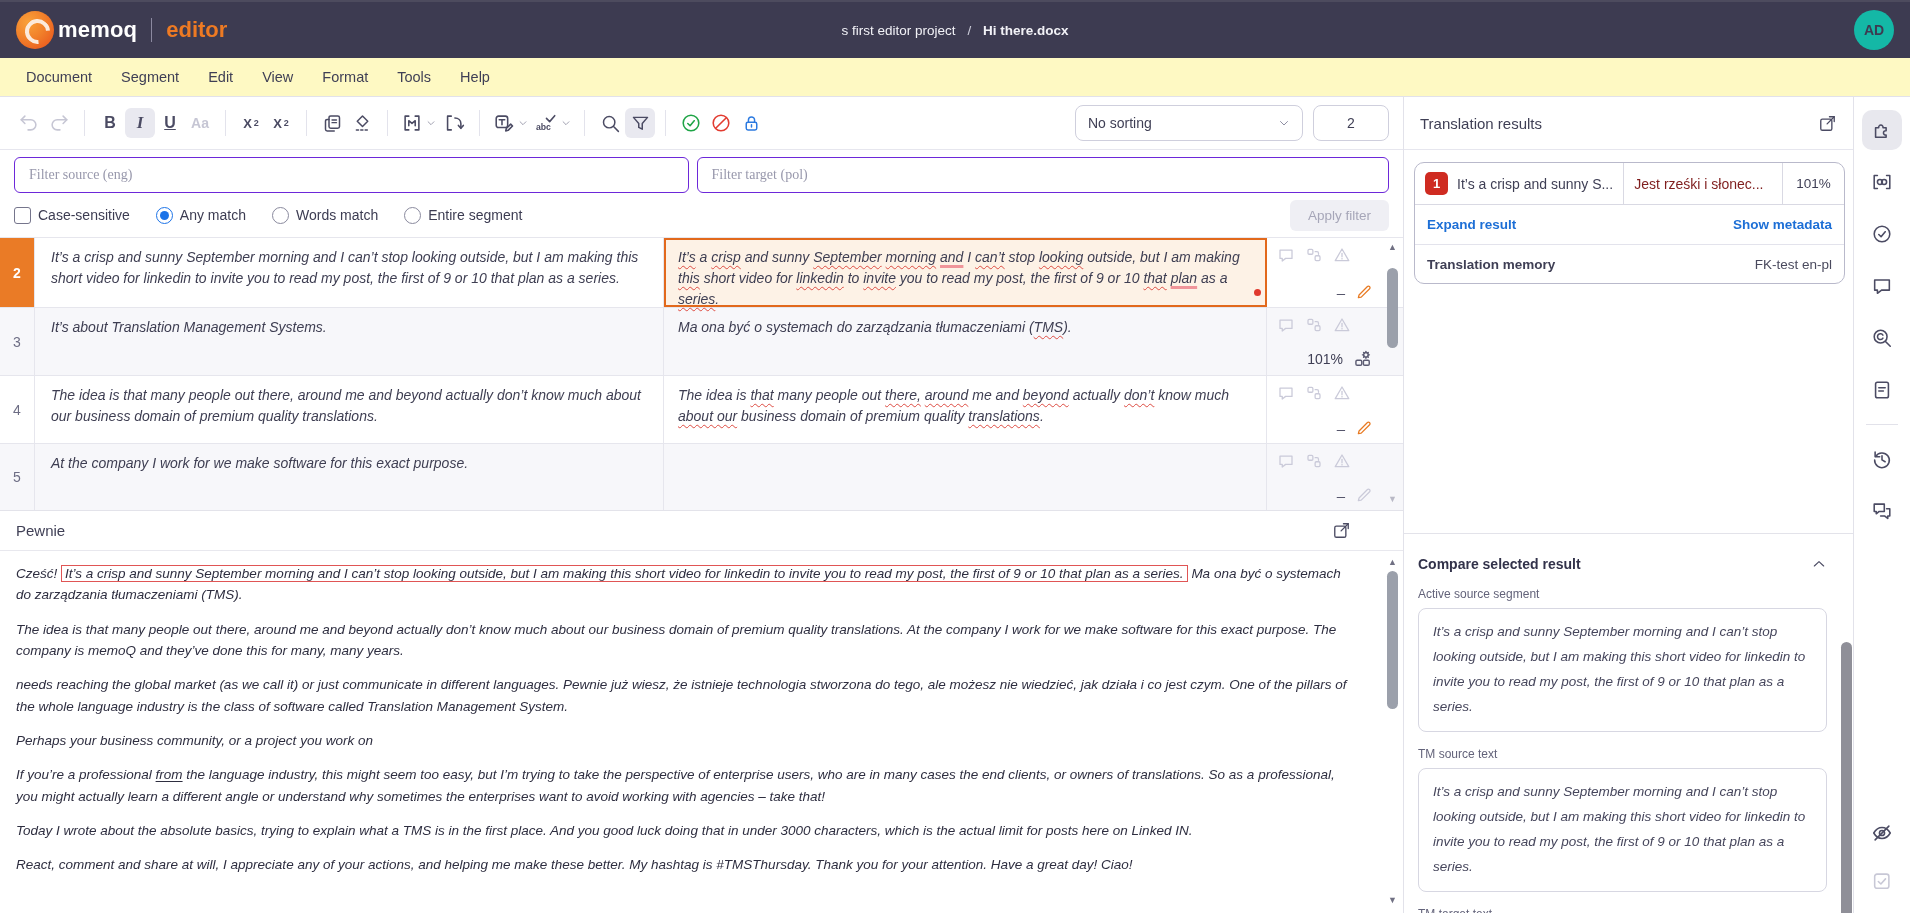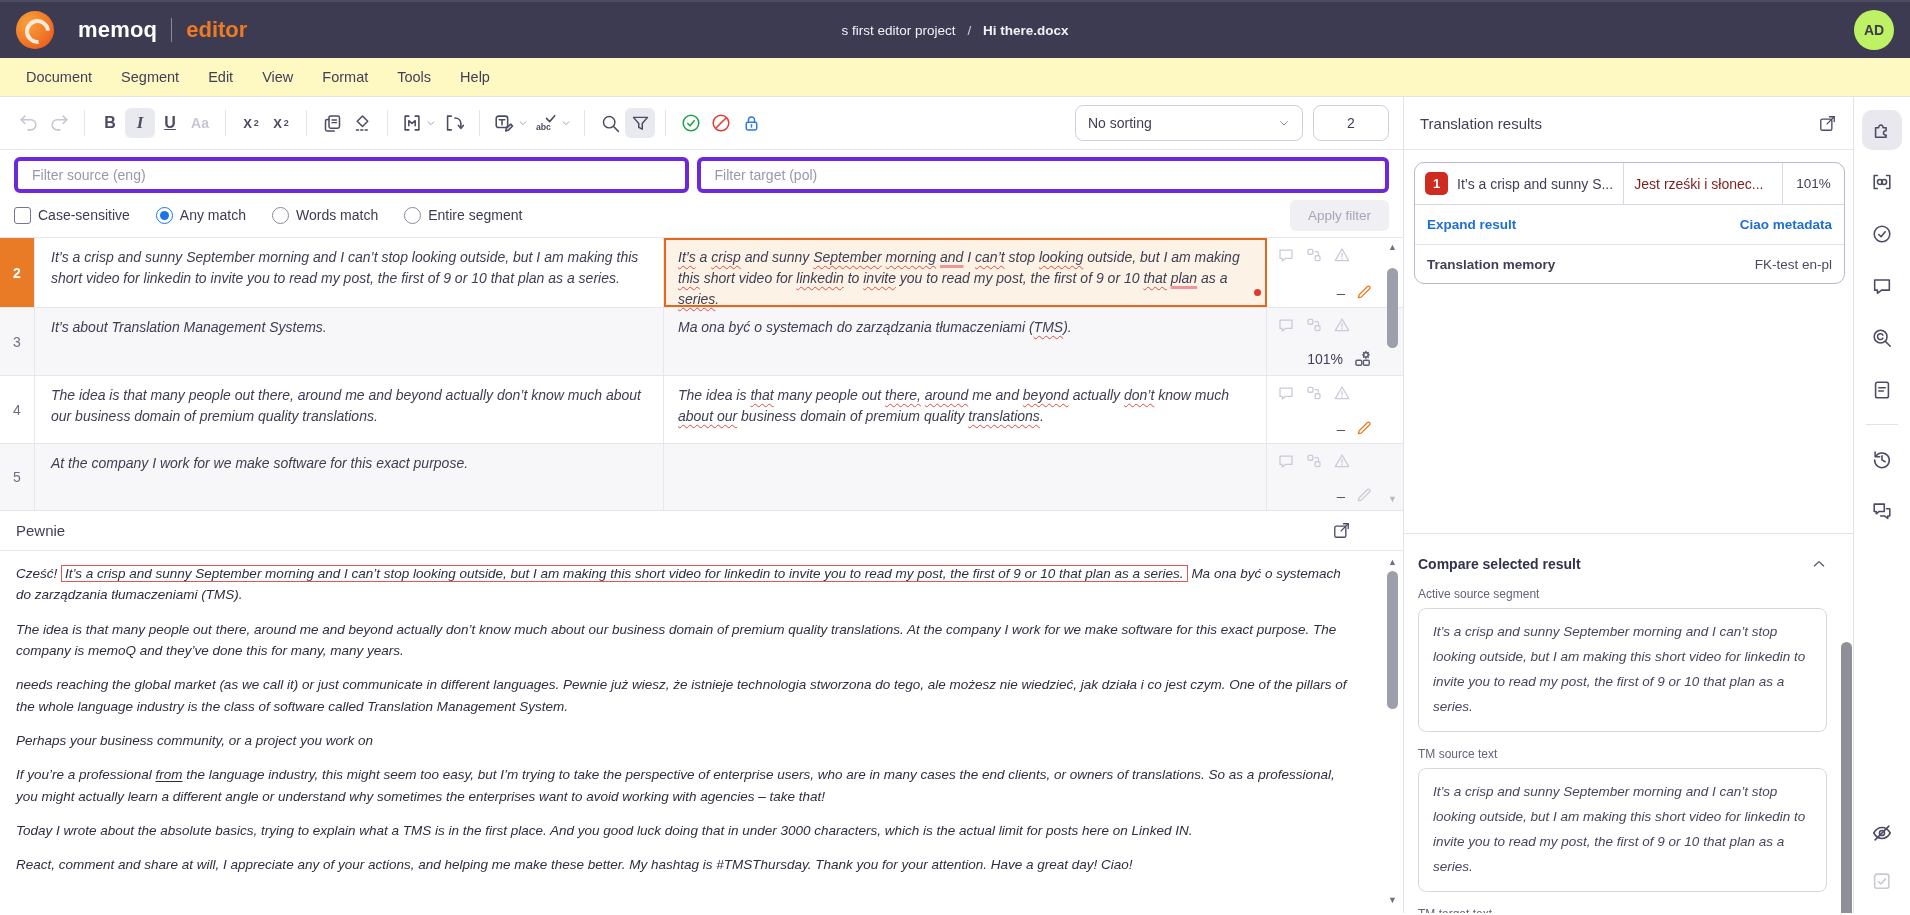--- a/index.html
+++ b/index.html
@@ -4,27 +4,27 @@
 <style>
   * { margin:0; padding:0; box-sizing:border-box; }
   html,body { background:#fff; }
   body { font-family:"Liberation Sans", sans-serif; color:#3e3e54; }
   .app { position:relative; width:1910px; height:915px; overflow:hidden; background:#fff; }
 
   
   .topbar { height:58px; background:#3d3b51; display:flex; align-items:center; padding:0 16px; position:relative; border-top:2px solid #4d4b5e; }
   .logo { width:38px; height:38px; border-radius:50%; background:radial-gradient(circle at 32% 30%, #f9a13a 0%, #f1802a 45%, #e84e1b 100%); position:relative; flex:0 0 auto; }
   .logo:after { content:""; position:absolute; left:9px; top:8px; width:17px; height:17px; border-radius:50%; border:4px solid #fceadb; border-right-color:transparent; transform:rotate(40deg); }
-  .brand { color:#fff; font-size:22px; font-weight:700; margin-left:24px; letter-spacing:.2px; }
+  .brand { color:#fff; font-size:22px; font-weight:700; margin-left:4px; letter-spacing:.2px; }
   .brand-divider { width:1px; height:24px; background:#8b89a0; margin:0 14px; }
   .product { color:#ee7a23; font-size:22px; font-weight:600; }
   .breadcrumb { position:absolute; left:50%; top:50%; transform:translate(-50%,-50%); color:#f2f2f7; font-size:13.5px; white-space:nowrap; }
   .breadcrumb .doc { font-weight:700; }
   .breadcrumb .sep { margin:0 8px; color:#cfcfdc; }
-  .avatar { margin-left:auto; width:40px; height:40px; border-radius:50%; background:#bef264; color:#3d3b51; font-weight:700; font-size:14px; display:flex; align-items:center; justify-content:center; }
+  .avatar { margin-left:auto; width:40px; height:40px; border-radius:50%; background:#14b8a6; color:#3d3b51; font-weight:700; font-size:14px; display:flex; align-items:center; justify-content:center; }
 
   
   .menubar { height:39px; background:#fef9c3; border-bottom:1px solid #e2e2ea; display:flex; align-items:center; gap:29px; padding-left:26px; font-size:14.5px; color:#3f3f55; }
   .menu-item { cursor:default; }
 
   
   .bodyrow { display:flex; height:816px; }
   .editor { width:1403px; flex:0 0 auto; display:flex; flex-direction:column; }
   .panel { width:450px; flex:0 0 auto; border-left:1px solid #e2e2ea; position:relative; }
   .rail { width:57px; flex:0 0 auto; border-left:1px solid #e2e2ea; display:flex; flex-direction:column; align-items:center; padding:13px 0 12px; gap:12px; }
@@ -45,21 +45,21 @@
   .ic path,.ic rect,.ic circle,.ic ellipse { fill:none; stroke:currentColor; stroke-width:1.7; stroke-linecap:round; stroke-linejoin:round; }
   .ic text { fill:currentColor; stroke:none; font-family:"Liberation Sans",sans-serif; }
   .chev { color:#7b7b92; margin-left:1px; }
   .tb-right { margin-left:auto; display:flex; align-items:center; gap:10px; }
   .sortbox { width:228px; height:36px; border:1px solid #cfcfdd; border-radius:8px; display:flex; align-items:center; justify-content:space-between; padding:0 12px; font-size:14px; color:#3f3f55; background:#fff; }
   .segbox { width:76px; height:36px; border:1px solid #cfcfdd; border-radius:8px; display:flex; align-items:center; justify-content:center; font-size:14px; color:#3f3f55; }
   .c-green { color:#1ea446; } .c-red { color:#e23b30; } .c-blue { color:#2c7ae0; }
 
   
   .filterrow { display:flex; gap:8px; padding:7px 14px 0; }
-  .filterrow input { height:36px; border:4px solid #6d28d9; border-radius:6px; padding:0 14px; font-size:14px; color:#3e3e54; font-family:Liberation Sans, sans-serif; outline:none; }
+  .filterrow input { height:36px; border:1px solid #6d28d9; border-radius:6px; padding:0 14px; font-size:14px; color:#3e3e54; font-family:Liberation Serif, serif; outline:none; }
   .filterrow input::placeholder { color:#9898ac; }
   .f-src { width:676px; } .f-tgt { width:694px; }
   .optrow { height:44px; display:flex; align-items:center; padding:0 14px; gap:26px; font-size:14px; color:#3c3c52; }
   .opt { display:flex; align-items:center; gap:7px; }
   .cbox { width:17px; height:17px; border:1.6px solid #75758c; border-radius:3px; background:#fff; }
   .radio { width:17px; height:17px; border:1.6px solid #8a8a9e; border-radius:50%; background:#fff; display:flex; align-items:center; justify-content:center; }
   .radio.sel { border-color:#1d74e8; }
   .radio.sel i { width:9px; height:9px; border-radius:50%; background:#1d74e8; }
   .applybtn { margin-left:auto; height:31px; padding:0 18px; background:#efeff4; color:#a6a6b8; border:none; border-radius:6px; font-size:13.5px; font-family:inherit; }
 
@@ -480,21 +480,21 @@
 
       <div class="rescard">
         <div class="res-row1">
           <span class="badge">1</span>
           <span class="res-src">It’s a crisp and sunny S...</span>
           <span class="res-tgt">Jest rześki i słonec...</span>
           <span class="res-pct">101%</span>
         </div>
         <div class="res-row2">
           <span class="link">Expand result</span>
-          <span class="link">Ciao metadata</span>
+          <span class="link">Show metadata</span>
         </div>
         <div class="res-row3">
           <span class="lbl">Translation memory</span>
           <span class="val">FK-test en-pl</span>
         </div>
       </div>
 
       <div class="compare">
         <div class="cmp-head">
           <span>Compare selected result</span>

